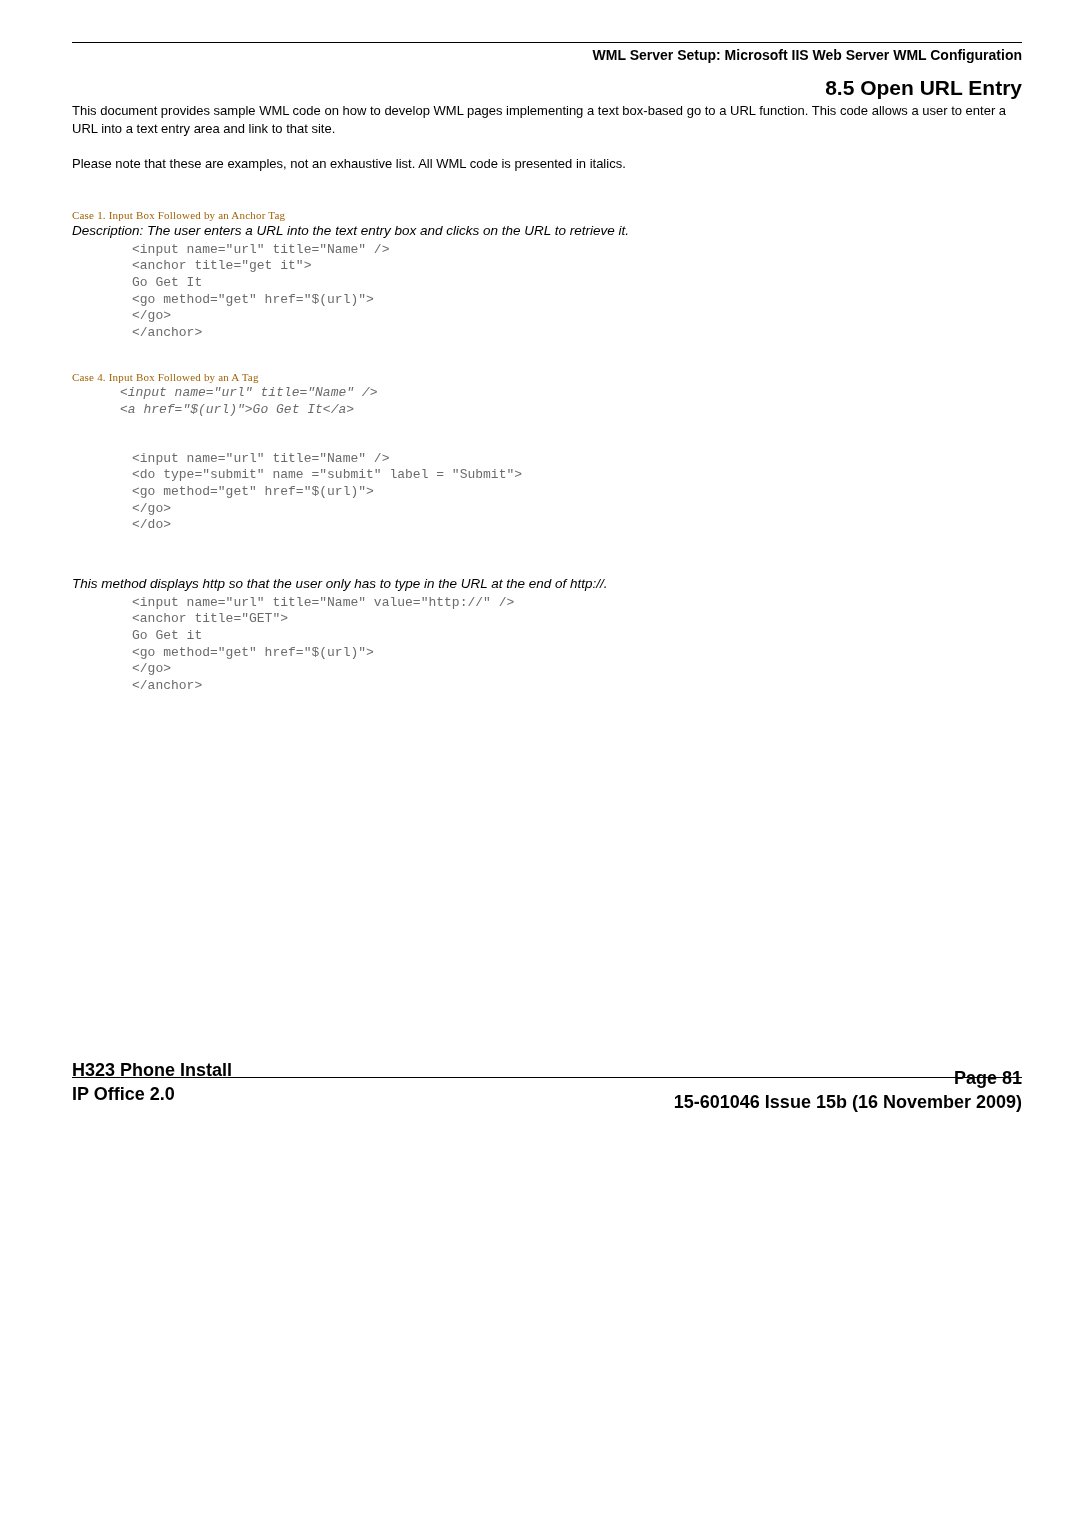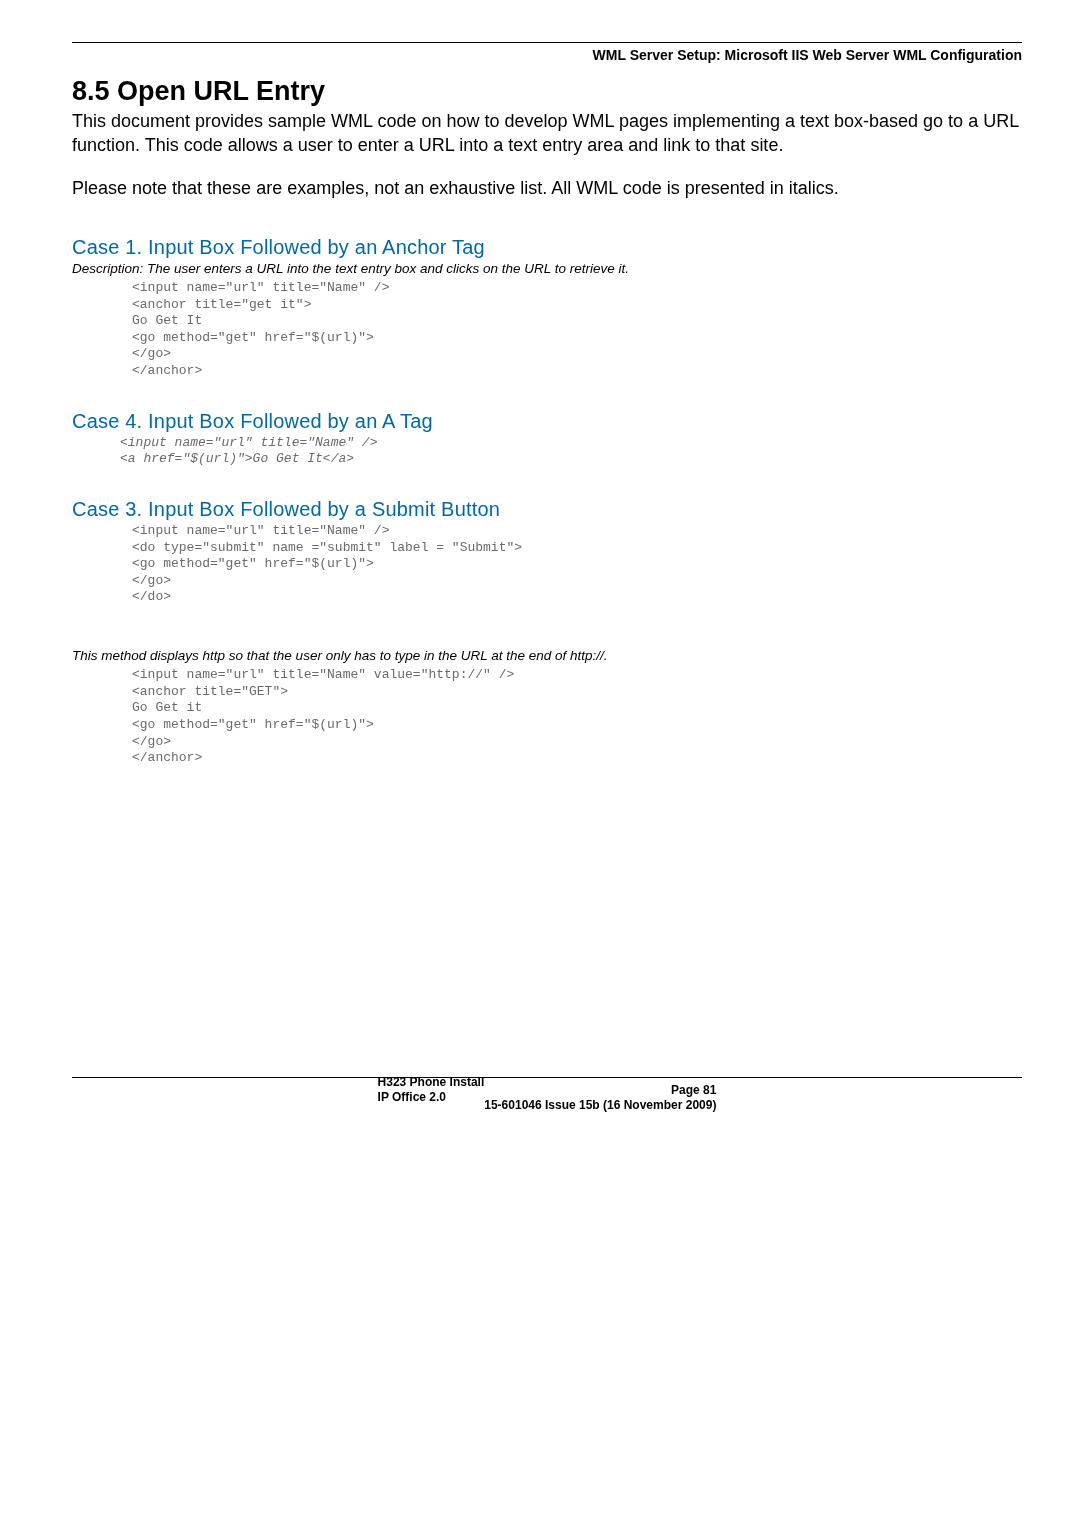--- a/index.html
+++ b/index.html
@@ -35,33 +35,34 @@
     text-align: right;
   }
   .content {
     position: absolute;
     top: 70px;
     left: 72px;
     right: 58px;
   }
   h1.section-title {
     font-family: Arial, sans-serif;
-    font-size: 27px;
+    font-size: 21px;
     font-weight: bold;
     margin: 6px 0 2px 0;
+    text-align: right;
   }
   .body-text {
-    font-size: 18px;
+    font-size: 13px;
     line-height: 1.35;
     margin: 0 0 6px 0;
   }
   .case-heading {
-    font-family: Liberation Sans, sans-serif;
-    font-size: 20px;
-    color: #0369a1;
+    font-family: Liberation Serif, serif;
+    font-size: 11px;
+    color: #a16207;
     margin: 0 0 2px 0;
     letter-spacing: 0.2px;
   }
   .case-desc {
     font-size: 13.5px;
     margin: 0 0 4px 0;
     font-style: italic;
   }
   pre.code {
     font-family: "Courier New", monospace;
@@ -82,22 +83,22 @@
     left: 72px;
     right: 58px;
     border-top: 1.5px solid #000;
   }
   .footer {
     position: absolute;
     bottom: 22px;
     left: 72px;
     right: 58px;
     display: flex;
-    justify-content: center;
-    font-size: 12px;
+    justify-content: space-between;
+    font-size: 18px;
     font-weight: bold;
     line-height: 1.3;
   }
   .footer .right { text-align: right; margin-top: 8px; }
 </style>
 </head>
 <body>
 
 <div class="page">
 
@@ -123,21 +124,20 @@
 &lt;/anchor&gt;</pre>
 
     <div class="spacer-lg"></div>
 
     <div class="case-heading">Case 4. Input Box Followed by an A Tag</div>
     <pre class="code code-italic" style="margin-left:48px;">&lt;input name="url" title="Name" /&gt;
 &lt;a href="$(url)"&gt;Go Get It&lt;/a&gt;</pre>
 
     <div class="spacer-lg"></div>
 
-    <div class="case-heading">Case 3. Input Box Followed by a Submit Button</div>
     <pre class="code">&lt;input name="url" title="Name" /&gt;
 &lt;do type="submit" name ="submit" label = "Submit"&gt;
 &lt;go method="get" href="$(url)"&gt;
 &lt;/go&gt;
 &lt;/do&gt;</pre>
 
     <div class="spacer-lg"></div>
     <div class="spacer-sm"></div>
 
     <p class="case-desc">This method displays http so that the user only has to type in the URL at the end of http://.</p>

